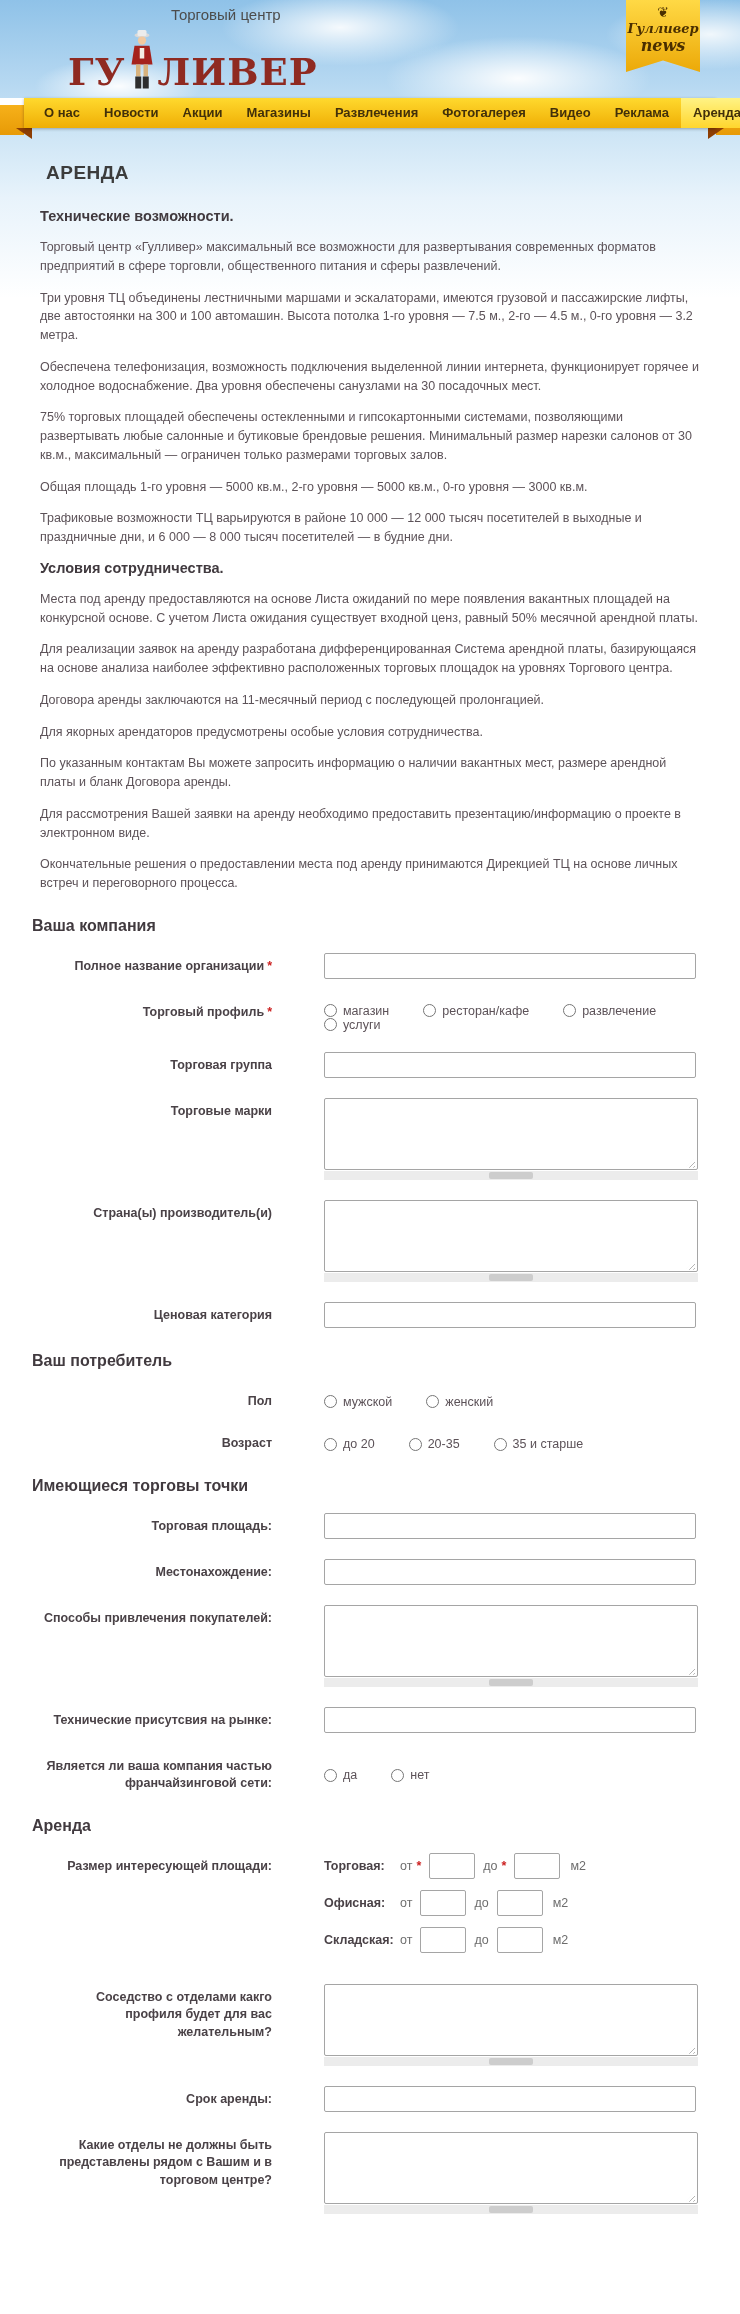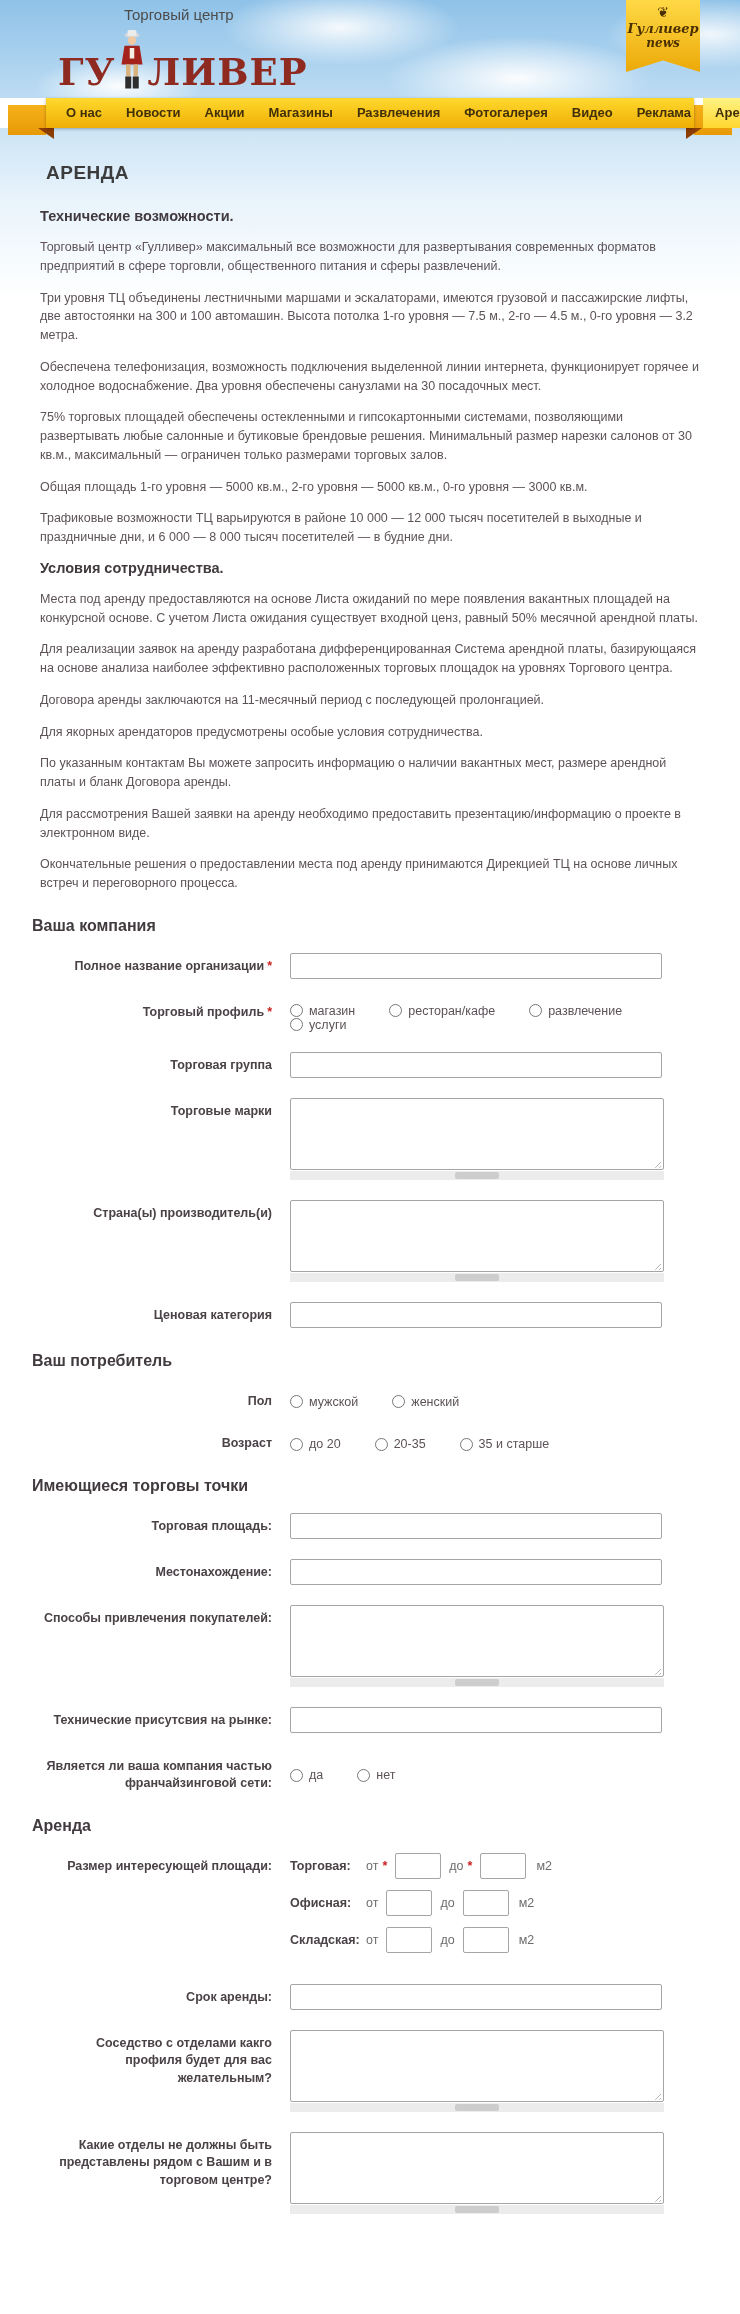--- a/index.html
+++ b/index.html
@@ -15,42 +15,42 @@
   
   .header {
     height: 98px; position: relative; overflow: visible;
     background:
       radial-gradient(ellipse 120px 40px at 16% 88%, rgba(255,255,255,.95), rgba(255,255,255,0) 70%),
       radial-gradient(ellipse 170px 55px at 46% 28%, rgba(255,255,255,.9), rgba(255,255,255,0) 70%),
       radial-gradient(ellipse 190px 60px at 70% 80%, rgba(255,255,255,.95), rgba(255,255,255,0) 70%),
       radial-gradient(ellipse 150px 50px at 96% 35%, rgba(255,255,255,.85), rgba(255,255,255,0) 70%),
       linear-gradient(#8fc2e8, #bddcf3);
   }
-  .logo { position:absolute; left:58px; top:6px; cursor:pointer; }
+  .logo { position:absolute; left:68px; top:6px; cursor:pointer;text-align:center; }
   .logo-top { font-size:15px; color:#4c4c4c; margin-left:66px; margin-bottom:0; }
   .logo-main {
     display:flex; align-items:flex-end;
     font-family:"DejaVu Serif", serif; font-weight:bold;
     font-size:37px; line-height:1; color:#8f2a21; letter-spacing:1px;
   }
   .logo-main svg { margin:0 1px; position:relative; top:6px; }
 
   .news-badge {
     position:absolute; right:40px; top:0; width:74px; height:72px;
     background:linear-gradient(#ffd945,#eca908);
     clip-path:polygon(0 0, 100% 0, 100% 100%, 50% 84%, 0 100%);
     text-align:center; color:#4a2f00; cursor:pointer;
     box-shadow:0 2px 3px rgba(0,0,0,.2);
   }
   .news-badge .orn { display:block; font-size:14px; margin-top:4px; }
   .news-badge .l1 { display:block; font-family:"DejaVu Serif", serif; font-style:italic; font-weight:bold; font-size:13px; margin-top:1px; }
-  .news-badge .l2 { display:block; font-family:"DejaVu Serif", serif; font-style:italic; font-weight:bold; font-size:12px; }
+  .news-badge .l2 { display:block; font-family:"DejaVu Serif", serif; font-style:italic; font-weight:bold; font-size:16px; }
 
   
-  .navwrap { position:relative; height:30px; margin:0 46px; z-index:2;border-radius:11px; }
+  .navwrap { position:relative; height:30px; margin:0 24px; z-index:2;border-radius:11px; }
   .nav {
     position:relative; height:30px;
     background:linear-gradient(#ffd92e,#efae04);
     display:flex; justify-content:space-between; padding:0 8px;
     box-shadow:0 1px 3px rgba(0,0,0,.3);
   }
   .nav a {
     display:block; line-height:30px; padding:0 12px;
     font-size:13px; font-weight:bold; color:#42300a; text-decoration:none; white-space:nowrap;
   }
@@ -65,21 +65,21 @@
   .content {
     background:linear-gradient(#cbe4f5 0px, #e8f3fb 70px, #ffffff 170px);
     padding:28px 40px 34px 40px;
   }
   h1.page-title { font-size:19px; font-weight:bold; color:#3c3c3c; letter-spacing:.5px; margin:6px 0 24px 6px; }
   h2.sec { font-size:14.5px; font-weight:bold; color:#413a3f; margin:10px 0 14px; }
   p.para { font-size:12.5px; line-height:1.5; margin:0 0 13px; color:#5c5258; }
 
   
   .fsection { font-size:16px; font-weight:bold; color:#413a3f; margin:24px 0 18px -8px; }
-  .frow { display:flex; margin-bottom:20px; }
+  .frow { display:flex; margin-bottom:20px;gap:34px; }
   .flabel {
     width:250px; flex:0 0 250px; text-align:right; padding-right:18px; padding-top:5px;
     font-size:12.5px; font-weight:bold; color:#4a4247; line-height:1.4;
   }
   .req { color:#cc2222; margin-left:3px; font-weight:bold; }
   .fctrl { flex:1 1 auto; }
   .ftext {
     width:372px; height:26px; border:1px solid #a5a5a5; background:#fff;
     border-radius:2px; padding:3px 6px; font-size:13px; font-family:"Liberation Sans",sans-serif;
   }
@@ -353,35 +353,35 @@
             <span class="fromto">от</span>
             <input type="text" class="fsmall" style="">
             <span class="fromto">до</span>
             <input type="text" class="fsmall" style="">
             <span class="unit">м2</span>
           </div>
         </div>
       </div>
 
       <div class="frow">
+        <div class="flabel">Соседство с отделами какго профиля будет для вас желательным?</div>
+        <div class="fctrl">
+          <div class="ta-wrap">
+            <textarea class="fta" style=""></textarea>
+            <div class="grip"></div>
+            <div class="hscroll">
+                <div class="hthumb"></div>
+              </div>
+          </div>
+        </div>
+      </div>
+
+      <div class="frow">
         <div class="flabel">Срок аренды:</div>
         <div class="fctrl"><input type="text" class="ftext" style=""></div>
-      </div>
-
-      <div class="frow">
-        <div class="flabel">Соседство с отделами какго профиля будет для вас желательным?</div>
-        <div class="fctrl">
-          <div class="ta-wrap">
-            <textarea class="fta" style=""></textarea>
-            <div class="grip"></div>
-            <div class="hscroll">
-                <div class="hthumb"></div>
-              </div>
-          </div>
-        </div>
       </div>
 
       <div class="frow">
         <div class="flabel">Какие отделы не должны быть представлены рядом с Вашим и в торговом центре?</div>
         <div class="fctrl">
           <div class="ta-wrap">
             <textarea class="fta" style=""></textarea>
             <div class="grip"></div>
             <div class="hscroll">
                 <div class="hthumb"></div>

